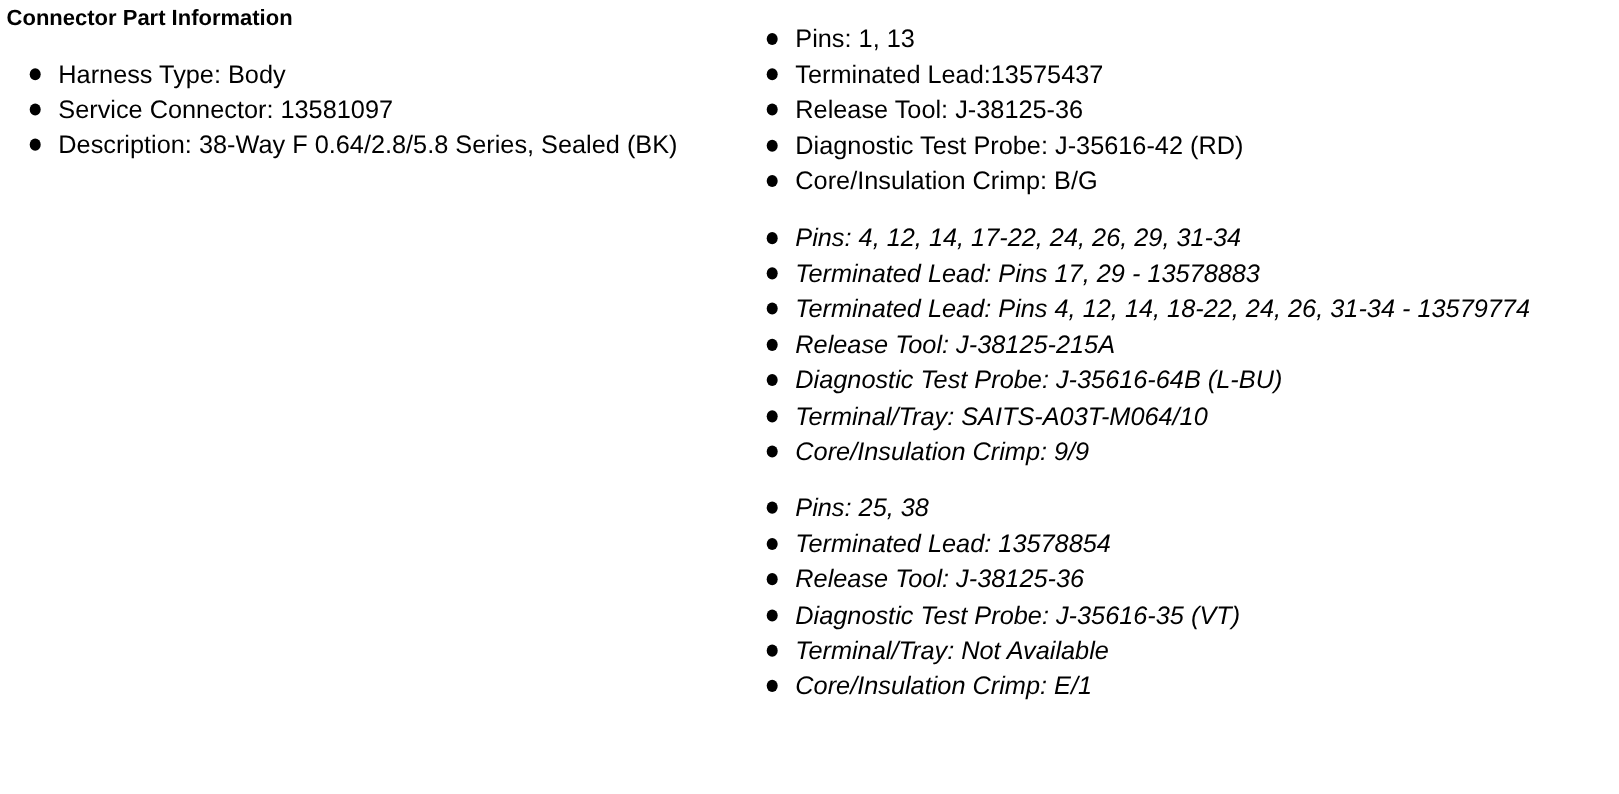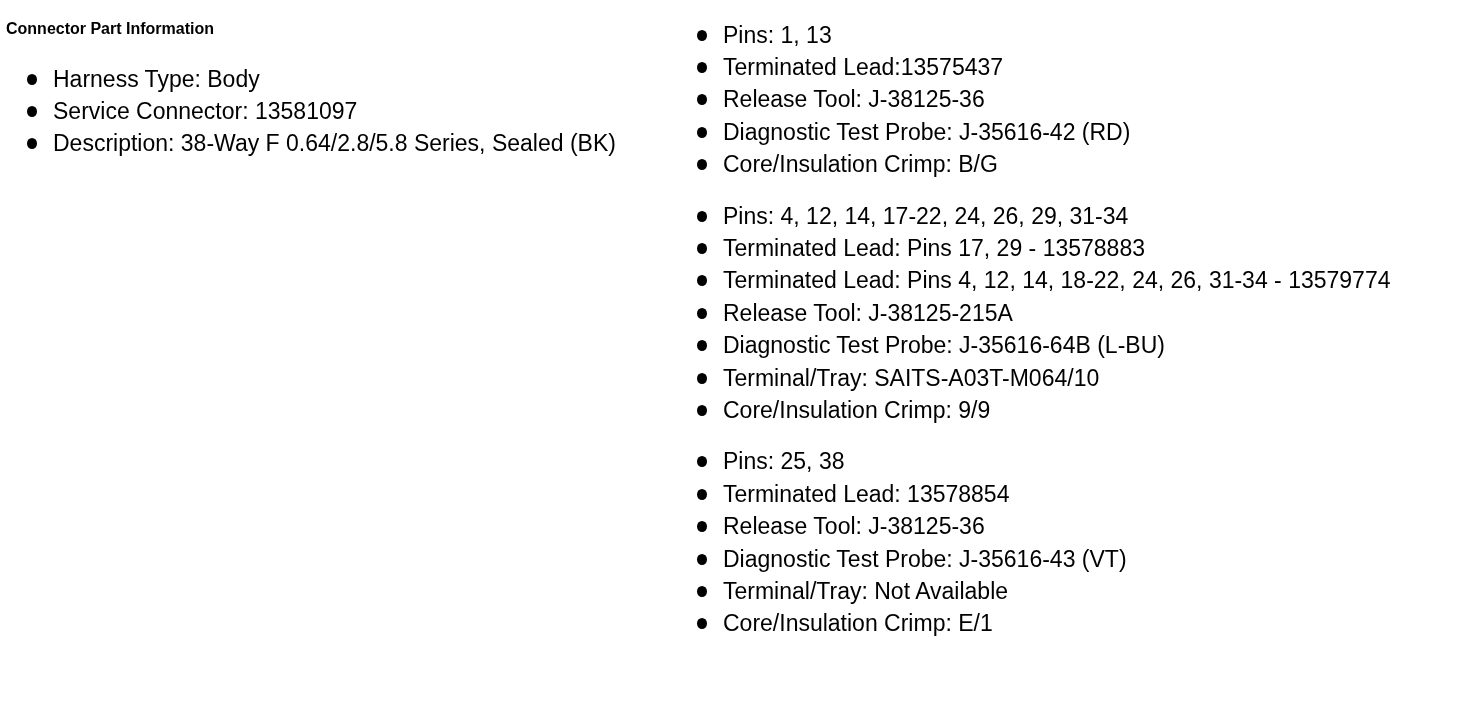--- a/index.html
+++ b/index.html
@@ -28,32 +28,33 @@
   .col-left {
     flex: 0 0 670px;
     width: 670px;
   }
   .col-right {
     flex: 1 1 auto;
     min-width: 0;
   }
   h2.section-title {
     margin: 0;
-    padding-top: 14px;
-    font-size: 16px;
+    padding-top: 2px;
+    font-size: 20px;
     font-weight: bold;
     line-height: 30px;
     white-space: nowrap;
   }
   ul.items {
     list-style: none;
     margin: 19px 0 0 0;
     padding: 0;
   }
   ul.items.group-gap {
+    font-style: italic;
   }
   li.row {
     display: flex;
     align-items: center;
     height: 32.4px;
     white-space: nowrap;
   }
   .bullet {
     flex: 0 0 10px;
     width: 10px;
@@ -153,21 +154,21 @@
       <li class="row">
         <span class="bullet"></span>
         <span class="txt">Terminated Lead: 13578854</span>
       </li>
       <li class="row">
         <span class="bullet"></span>
         <span class="txt">Release Tool: J-38125-36</span>
       </li>
       <li class="row">
         <span class="bullet"></span>
-        <span class="txt">Diagnostic Test Probe: J-35616-43 (VT)</span>
+        <span class="txt">Diagnostic Test Probe: J-35616-35 (VT)</span>
       </li>
       <li class="row">
         <span class="bullet"></span>
         <span class="txt">Terminal/Tray: Not Available</span>
       </li>
       <li class="row">
         <span class="bullet"></span>
         <span class="txt">Core/Insulation Crimp: E/1</span>
       </li>
     </ul>

